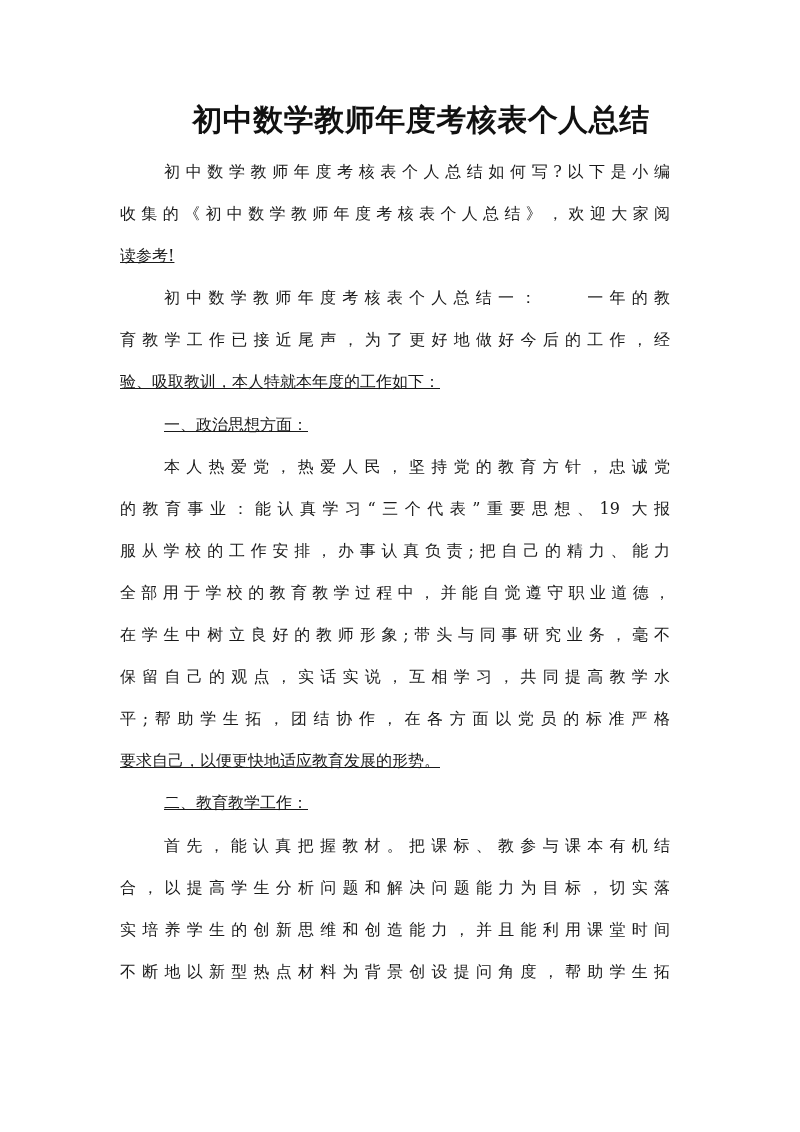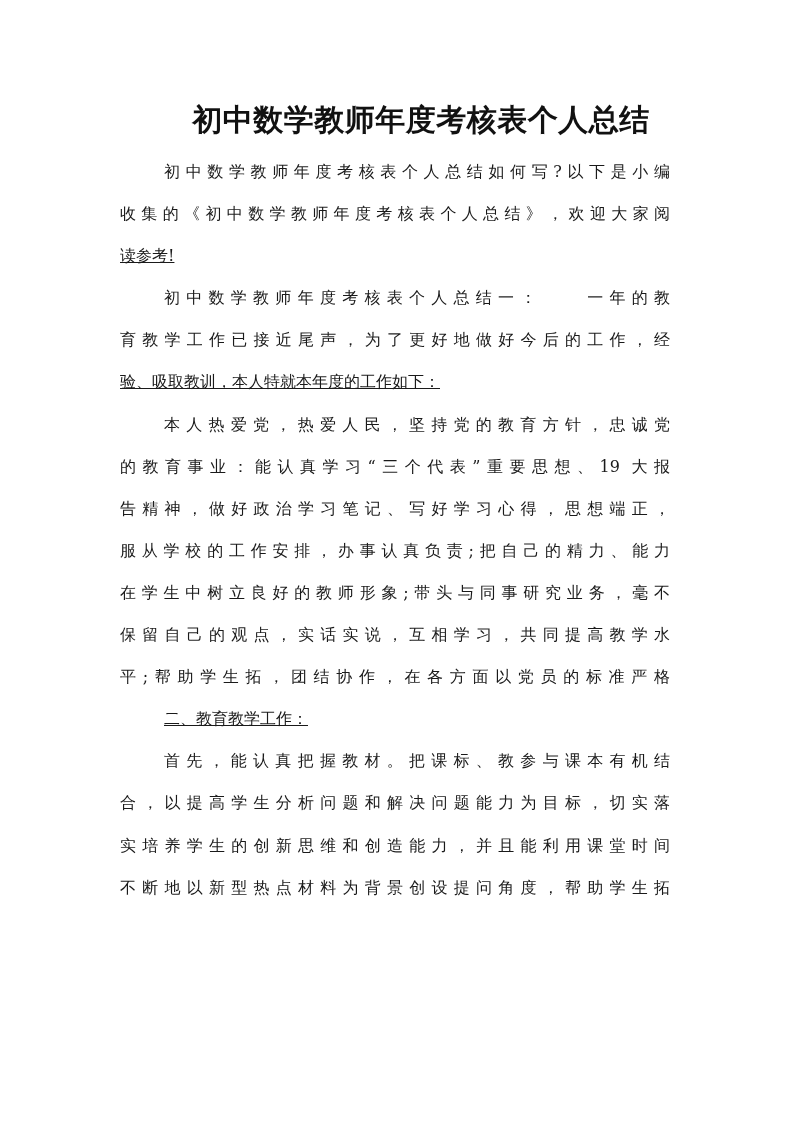--- a/index.html
+++ b/index.html
@@ -37,29 +37,33 @@
       <div class="line">收集的《初中数学教师年度考核表个人总结》，欢迎大家阅</div>
       <div class="line last">读参考!</div>
     </div>
 
     <div>
       <div class="line indent">初中数学教师年度考核表个人总结一：　　一年的教</div>
       <div class="line">育教学工作已接近尾声，为了更好地做好今后的工作，经</div>
       <div class="line last">验、吸取教训，本人特就本年度的工作如下：</div>
     </div>
 
+    <div>
+      <div class="line indent last">一、政治思想方面：</div>
+    </div>
 
     <div>
       <div class="line indent">本人热爱党，热爱人民，坚持党的教育方针，忠诚党</div>
       <div class="line">的教育事业：能认真学习“三个代表”重要思想、19 大报</div>
-      <div class="line">告精神，做好政治学习笔记、写好学习心得，思想端正，</div>
       <div class="line">服从学校的工作安排，办事认真负责;把自己的精力、能力</div>
+      <div class="line">全部用于学校的教育教学过程中，并能自觉遵守职业道德，</div>
       <div class="line">在学生中树立良好的教师形象;带头与同事研究业务，毫不</div>
       <div class="line">保留自己的观点，实话实说，互相学习，共同提高教学水</div>
       <div class="line">平;帮助学生拓，团结协作，在各方面以党员的标准严格</div>
+      <div class="line last">要求自己，以便更快地适应教育发展的形势。</div>
     </div>
 
     <div>
       <div class="line indent last">二、教育教学工作：</div>
     </div>
 
     <div>
       <div class="line indent">首先，能认真把握教材。把课标、教参与课本有机结</div>
       <div class="line">合，以提高学生分析问题和解决问题能力为目标，切实落</div>
       <div class="line">实培养学生的创新思维和创造能力，并且能利用课堂时间</div>

